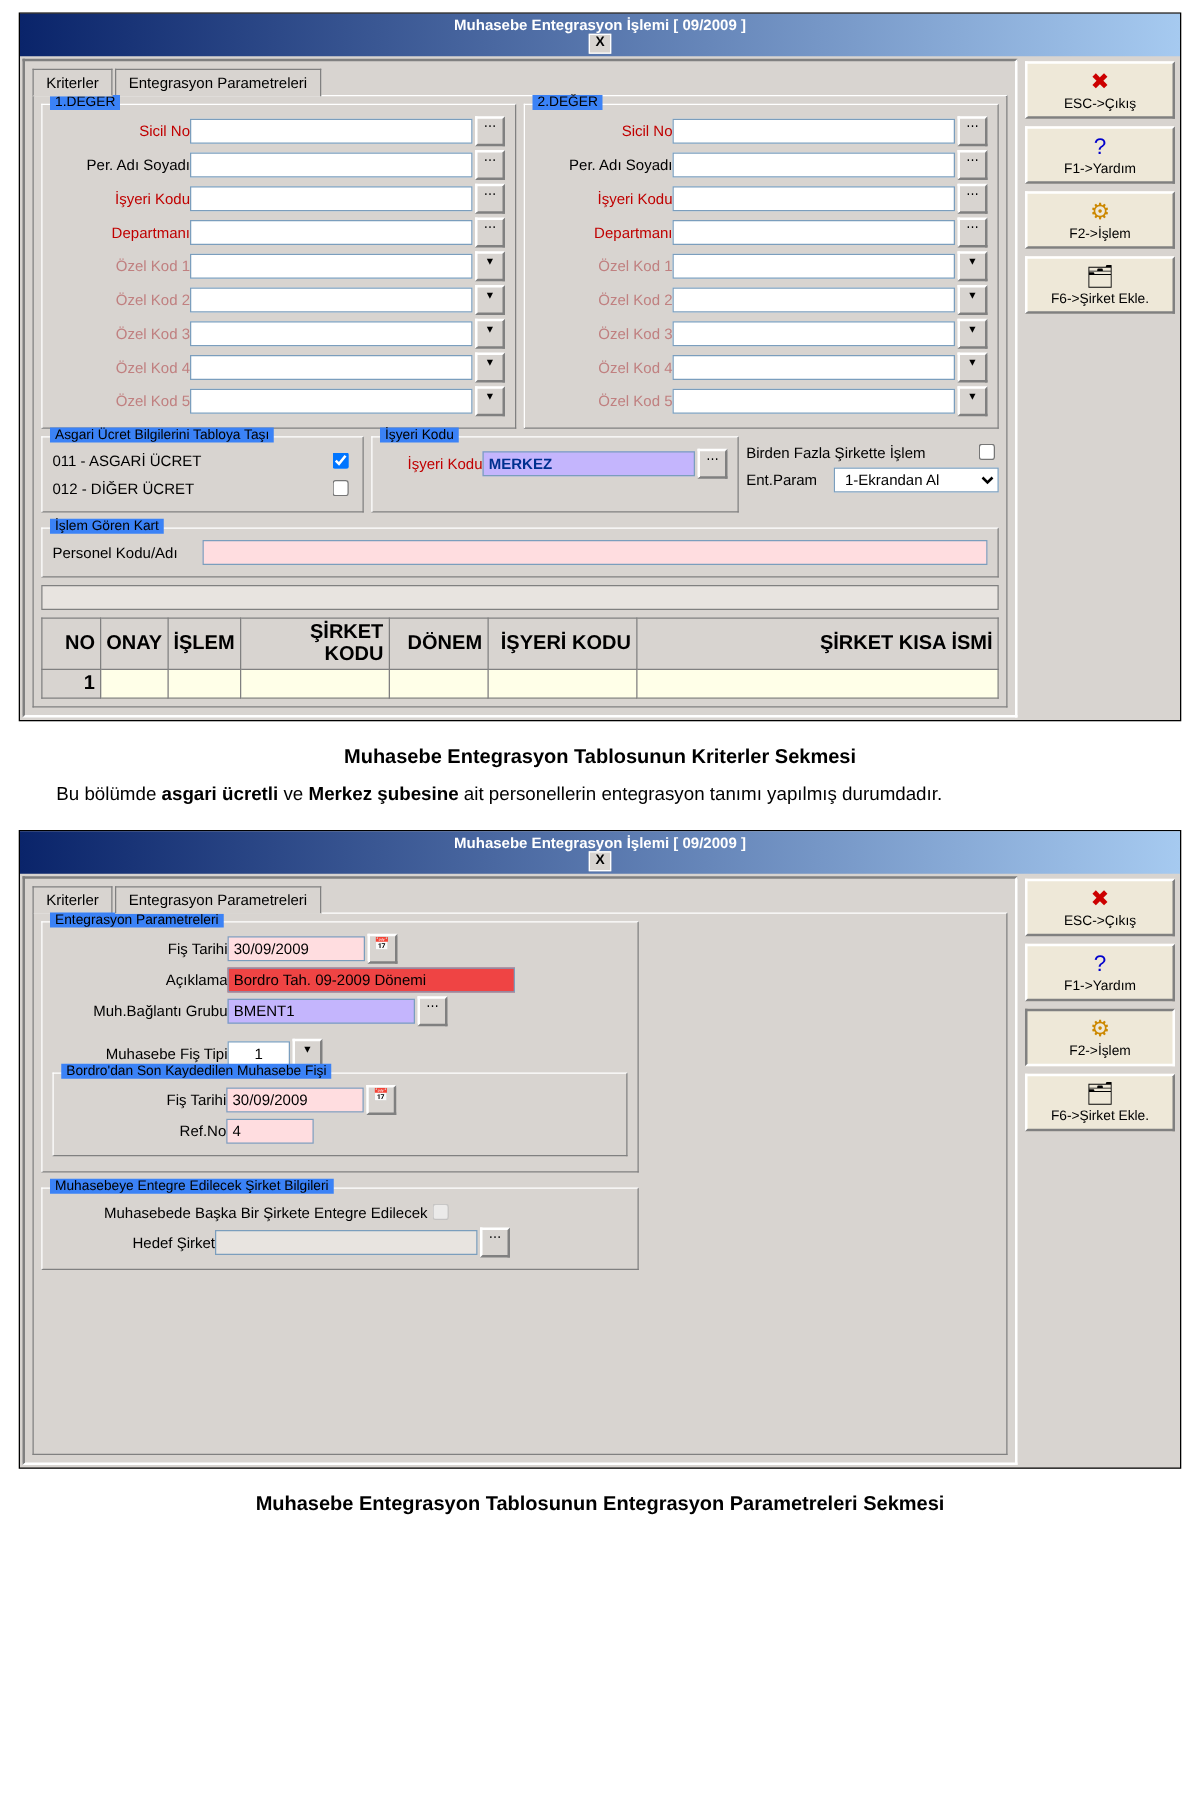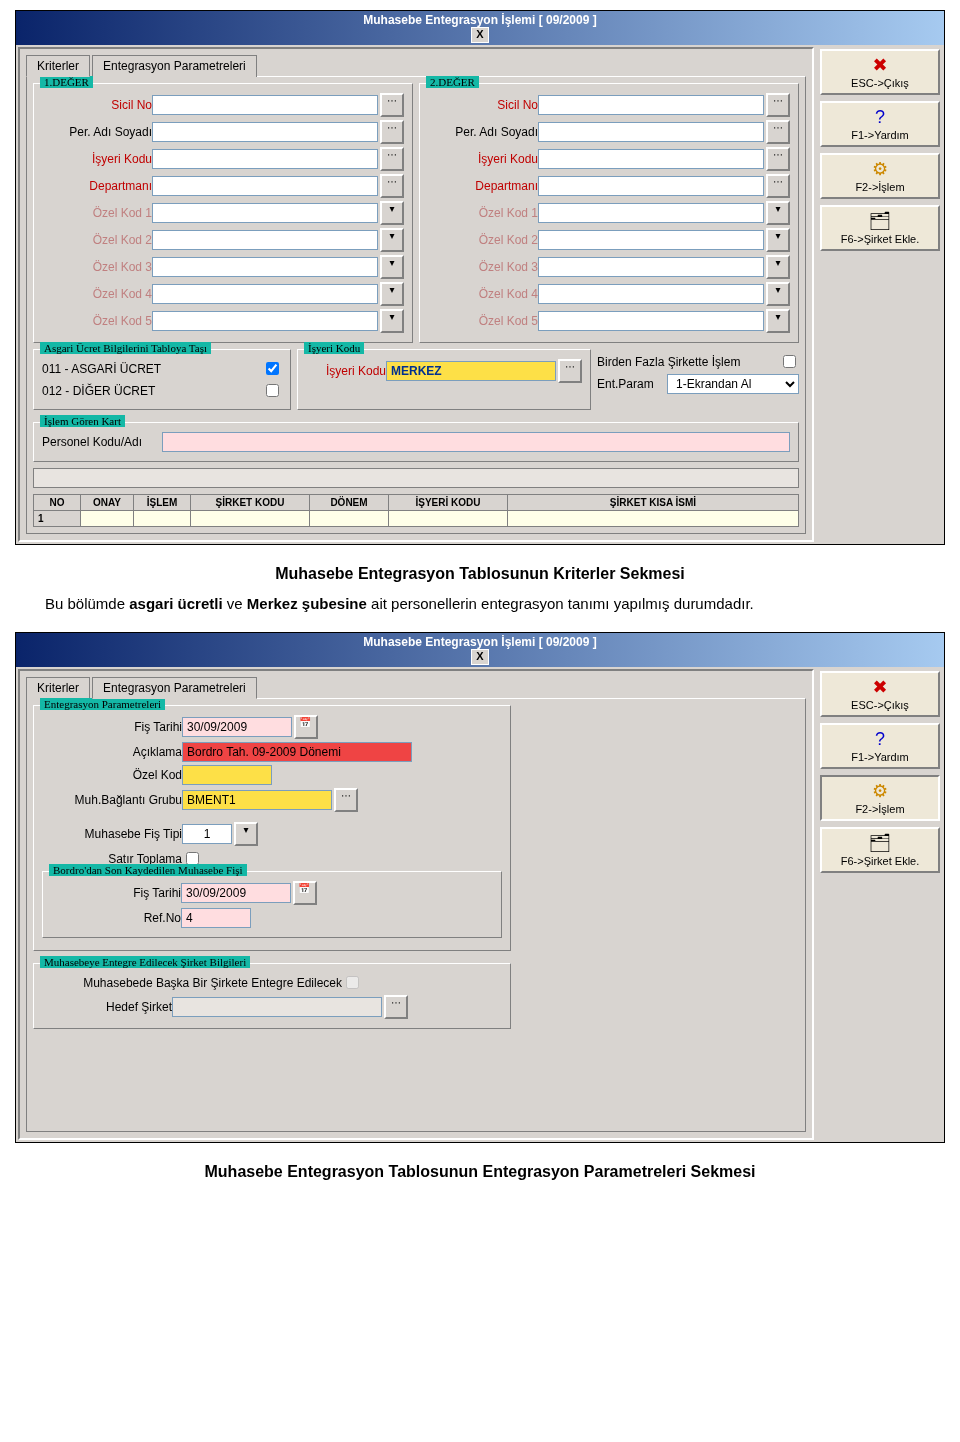--- a/index.html
+++ b/index.html
@@ -12,32 +12,32 @@
   .sidebar { width:120px; padding:4px; }
   .sidebtn { background:#eee8d8; border:2px solid #fff; border-right-color:#808080; border-bottom-color:#808080; padding:4px 2px; text-align:center; margin-bottom:6px; font-size:11px; cursor:pointer;}
   .sidebtn.pressed { border:2px solid #808080; border-right-color:#fff; border-bottom-color:#fff;}
   .sidebtn .ico { display:block; font-size:18px; line-height:20px; margin-bottom:2px;}
   .ico-red{color:#c00;} .ico-blue{color:#00c;} .ico-yel{color:#c80;}
   .tabs { display:flex; margin-bottom:-1px;}
   .tab { padding:3px 10px; background:#d8d4d0; border:1px solid #808080; border-bottom:none; margin-right:2px; font-size:12px; cursor:pointer;}
   .tab.active { background:#d8d4d0; border-bottom:1px solid #d8d4d0; z-index:2; position:relative;}
   .tabpage { border:1px solid #808080; border-top:1px solid #fff; background:#d8d4d0; padding:6px;}
   .groupbox { border:1px solid #808080; border-top:1px solid #fff; border-left:1px solid #fff; padding:6px 8px 6px 8px; margin-bottom:6px; position:relative;}
-  .groupbox .gtitle { position:absolute; top:-8px; left:6px; background:#14b8a6; padding:0 4px; font-size:11px; color:#000;font-family:Liberation Serif, serif;}
+  .groupbox .gtitle { position:absolute; top:-8px; left:6px; background:#3b82f6; padding:0 4px; font-size:11px; color:#000;}
   .frow { display:flex; align-items:center; margin:3px 0;}
   .lbl { width:110px; font-size:12px;text-align:right;}
   .lbl-red { color:#c00000;}
   .lbl-gray { color:#000000;}
   .inp { height:18px; border:1px solid #7b9ebd; background:#fff; padding:0 4px; font-size:12px;}
-  .inp-blue{background:#fde047;} .inp-pink{background:#ffdde0;} .inp-lav{background:#ef4444;}
+  .inp-blue{background:#c4b5fd;} .inp-pink{background:#ffdde0;} .inp-lav{background:#ef4444;}
   .btn-lookup { width:20px; height:20px; border:2px solid #fff; border-right-color:#808080; border-bottom-color:#808080; margin-left:2px; text-align:center; font-size:10px; cursor:pointer; background:#d8d4d0;}
   .twocol { display:flex; gap:6px;}
   .twocol > * { flex:1;}
   .chk { width:13px; height:13px;}
-  table.grid { border-collapse:collapse; width:100%; font-size:10px;}
+  table.grid { border-collapse:collapse; width:100%; font-size:16px;text-align:right;}
   table.grid th, table.grid td { border:1px solid #808080; padding:2px 4px; background:#ffffe8;}
   table.grid th { background:#d8d4d0; font-weight:bold;}
   .rowline{display:flex; gap:6px; margin-bottom:6px;}
   .caption-title { text-align:center; font-weight:bold; font-size:16px; margin:18px 0 12px 0;}
   .para { font-size:15px; margin:0 30px 20px 30px;}
   .statusbar{height:18px;border:1px solid #808080;background:#e8e4e0;margin-top:4px;}
   select.inp{height:20px;}
 </style>
 </head>
 <body>
@@ -253,36 +253,28 @@
           <div class="frow">
                 <span class="lbl" style="width:140px">Fiş Tarihi</span>
                 <input class="inp inp-pink" style="width: 100px;" value="30/09/2009">
                 <span class="btn-lookup">📅</span>
               </div>
           <div class="frow">
                 <span class="lbl" style="width:140px">Açıklama</span>
                 <input class="inp inp-lav" style="width: 220px;" value="Bordro Tah. 09-2009 Dönemi">
               </div>
           <div class="frow">
-                <span class="lbl" style="width:140px">Özel Kod</span>
-                <input class="inp inp-blue" style="width: 80px;">
-              </div>
-          <div class="frow">
                 <span class="lbl" style="width:140px">Muh.Bağlantı Grubu</span>
                 <input class="inp inp-blue" style="width: 140px;" value="BMENT1">
                 <span class="btn-lookup">⋯</span>
               </div>
           <div class="frow" style="margin-top:10px">
                 <span class="lbl" style="width:140px">Muhasebe Fiş Tipi</span>
                 <input class="inp" style="width: 40px; text-align: center;" value="1">
                 <span class="btn-lookup">▾</span>
-              </div>
-          <div class="frow">
-                <span class="lbl" style="width:140px">Satır Toplama</span>
-                <input type="checkbox" class="chk" style="">
               </div>
 
           <div class="groupbox">
             <span class="gtitle">Bordro'dan  Son Kaydedilen Muhasebe Fişi</span>
             <div class="frow">
                   <span class="lbl" style="width:130px">Fiş Tarihi</span>
                   <input class="inp inp-pink" style="width: 100px;" value="30/09/2009">
                   <span class="btn-lookup">📅</span>
                 </div>
             <div class="frow">

